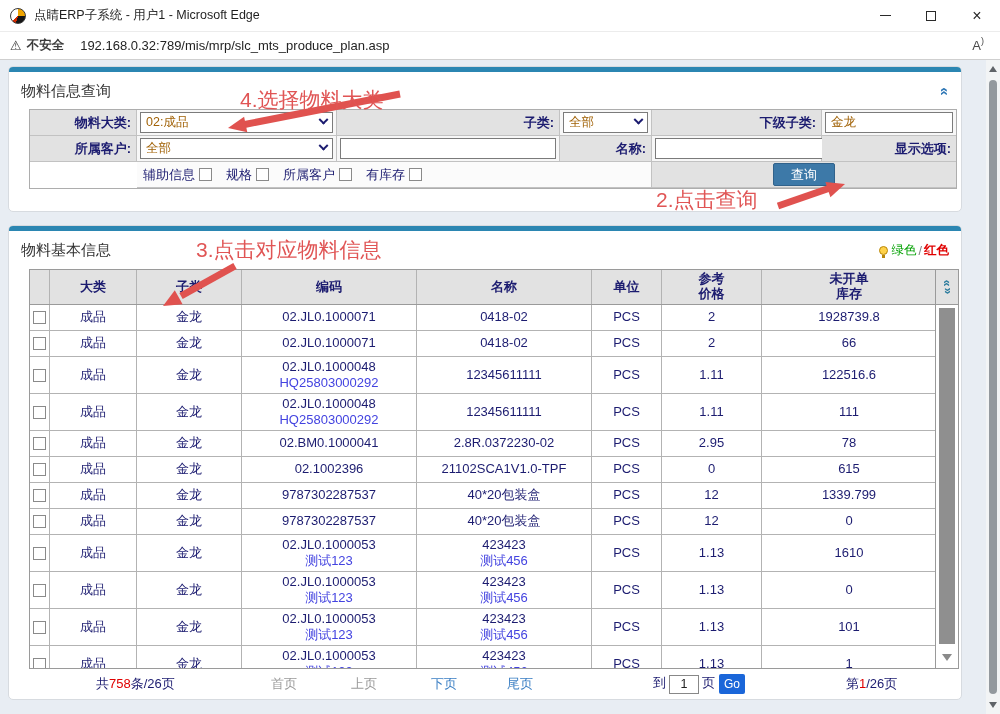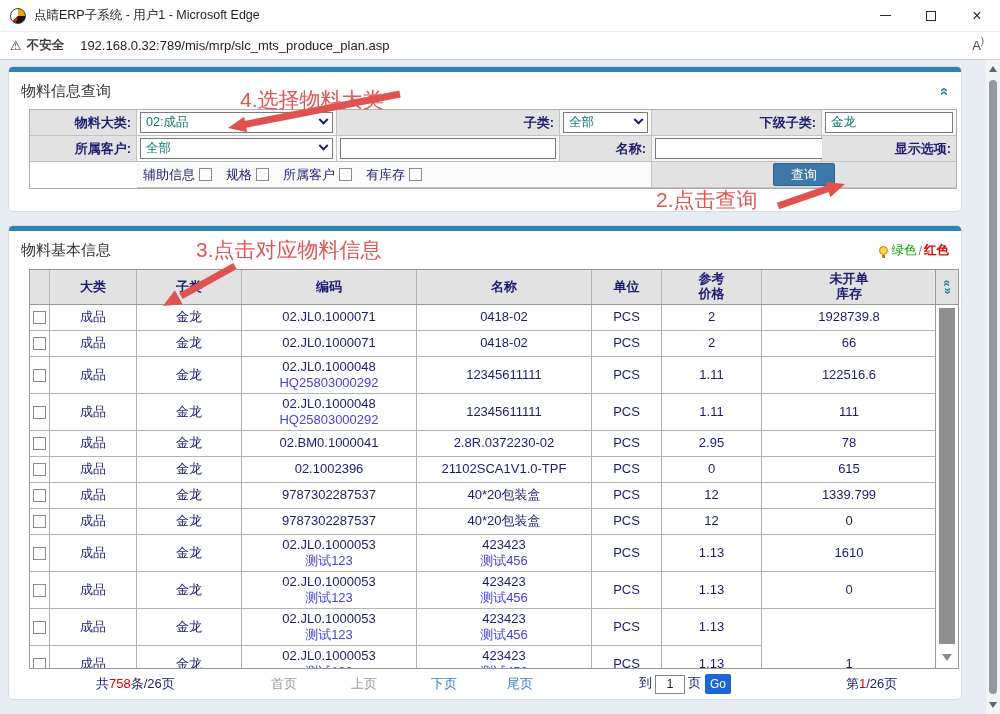--- a/index.html
+++ b/index.html
@@ -37,21 +37,21 @@
   .panel-title { font-size:15px; color:#333; }
   .collapse-icon { margin-left:auto; color:#2d76b5; font-size:15px; font-weight:bold; transform:rotate(90deg); line-height:1; cursor:pointer; }
 
   
   .form-grid { margin:2px 4px 0 20px; display:grid; grid-template-columns:107px 200px 223px 92px 170px 1fr;
     grid-auto-rows:26px; border:1px solid #adadad; font-size:13px; }
   .fcell { border-right:1px solid #c2c2c2; border-bottom:1px solid #c2c2c2; display:flex; align-items:center; }
   .fcell:nth-child(6n) { border-right:none; }
   .flabel { background:#e2e2e2; justify-content:flex-end; padding-right:5px; color:#1c1c70; font-weight:bold; }
   .fctrl  { background:#f7f7f7; padding:0 3px; }
-  .sel { flex:1; height:21px; background:#fff; border:1px solid #7b7b7b; display:flex; align-items:center; padding:0 5px; color:#0f766e; font-size:12.5px; cursor:pointer; }
+  .sel { flex:1; height:21px; background:#fff; border:1px solid #7b7b7b; display:flex; align-items:center; padding:0 5px; color:#a16207; font-size:12.5px; cursor:pointer; }
   .sel .chev { margin-left:auto; width:7px; height:7px; border-right:2px solid #1c1c70; border-bottom:2px solid #1c1c70; transform:rotate(45deg) translate(-2px,-2px); }
   .txt { flex:1; height:21px; background:#fff; border:1px solid #7b7b7b; padding:0 4px; font-size:12.5px; color:#1c1c70; outline:none; }
   .opt-cell { grid-column:2 / 5; background:#fbfbfb; border-right:1px solid #c2c2c2; border-bottom:1px solid #c2c2c2; display:flex; align-items:center; gap:14px; padding:0 6px; }
   .opt { display:flex; align-items:center; gap:4px; color:#1c1c70; font-size:13px; }
   .cbx { width:13px; height:13px; background:#fff; border:1px solid #8a8a8a; display:inline-block; cursor:pointer; }
   .btn-cell { grid-column:5 / 7; background:#e2e2e2; border-bottom:1px solid #c2c2c2; display:flex; align-items:center; justify-content:center; }
   .search-btn { width:62px; height:23px; background:#3d79a8; border:1px solid #31628b; color:#fff; font-size:13px; border-radius:2px; cursor:pointer; }
 
   
   .notice { margin-left:auto; font-size:12.5px; color:#808080; display:flex; align-items:center; gap:2px; }
@@ -410,20 +410,21 @@
               <div class="tcell c-code">
                 <div>02.JL0.1000053</div>
                 <div class="alt">测试123</div>
               </div>
               <div class="tcell c-name">
                 <div>423423</div>
                 <div class="alt">测试456</div>
               </div>
               <div class="tcell c-unit">PCS</div>
               <div class="tcell c-price">1.13</div>
+              <div class="tcell c-stock">101</div>
             </div>
             <div class="trow tall">
               <div class="tcell c-check">
                 <span class="cbx"></span>
               </div>
               <div class="tcell c-cat">成品</div>
               <div class="tcell c-sub">金龙</div>
               <div class="tcell c-code">
                 <div>02.JL0.1000053</div>
                 <div class="alt">测试123</div>
@@ -447,21 +448,21 @@
         <div class="scroll-downarrow"></div>
       </div>
     </div>
 
     <div class="pager">
       <span class="pg navy" style="left:67px"><span>共</span><span class="rednum">758</span><span>条/26页</span></span>
       <span class="pg pg-link-off" style="left:242px">首页</span>
       <span class="pg pg-link-off" style="left:322px">上页</span>
       <span class="pg pg-link" style="left:402px">下页</span>
       <span class="pg pg-link" style="left:478px">尾页</span>
-      <span class="pg navy" style="left:610px">
+      <span class="pg navy" style="left:624px">
         <span>到</span><input class="page-input" value="1" style=""><span>页</span><button class="go-btn">Go</button>
       </span>
       <span class="pg navy" style="left:817px"><span>第</span><span class="rednum">1</span><span>/26页</span></span>
     </div>
   </div>
 
   <div class="anno" id="anno1">4.选择物料大类</div>
   <div class="anno" id="anno2">2.点击查询</div>
   <div class="anno" id="anno3">3.点击对应物料信息</div>
   <svg id="arrows">

